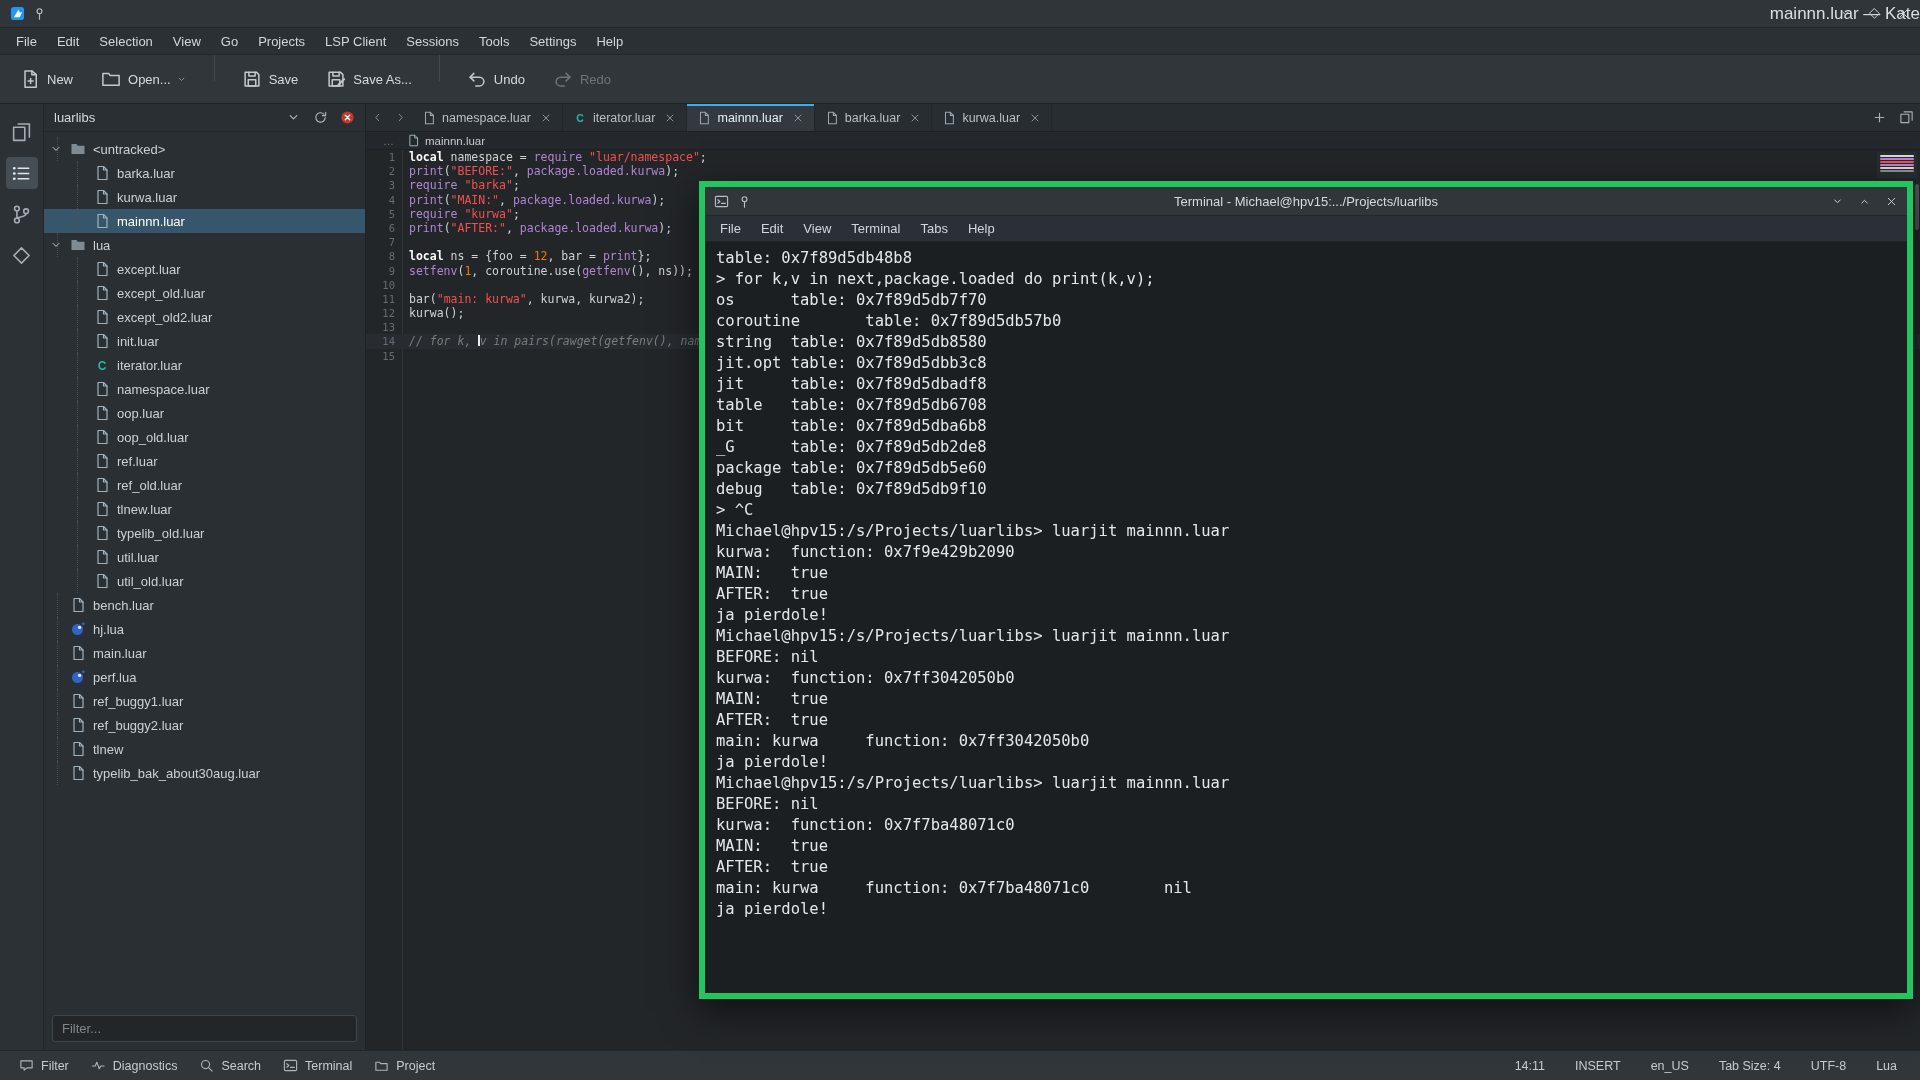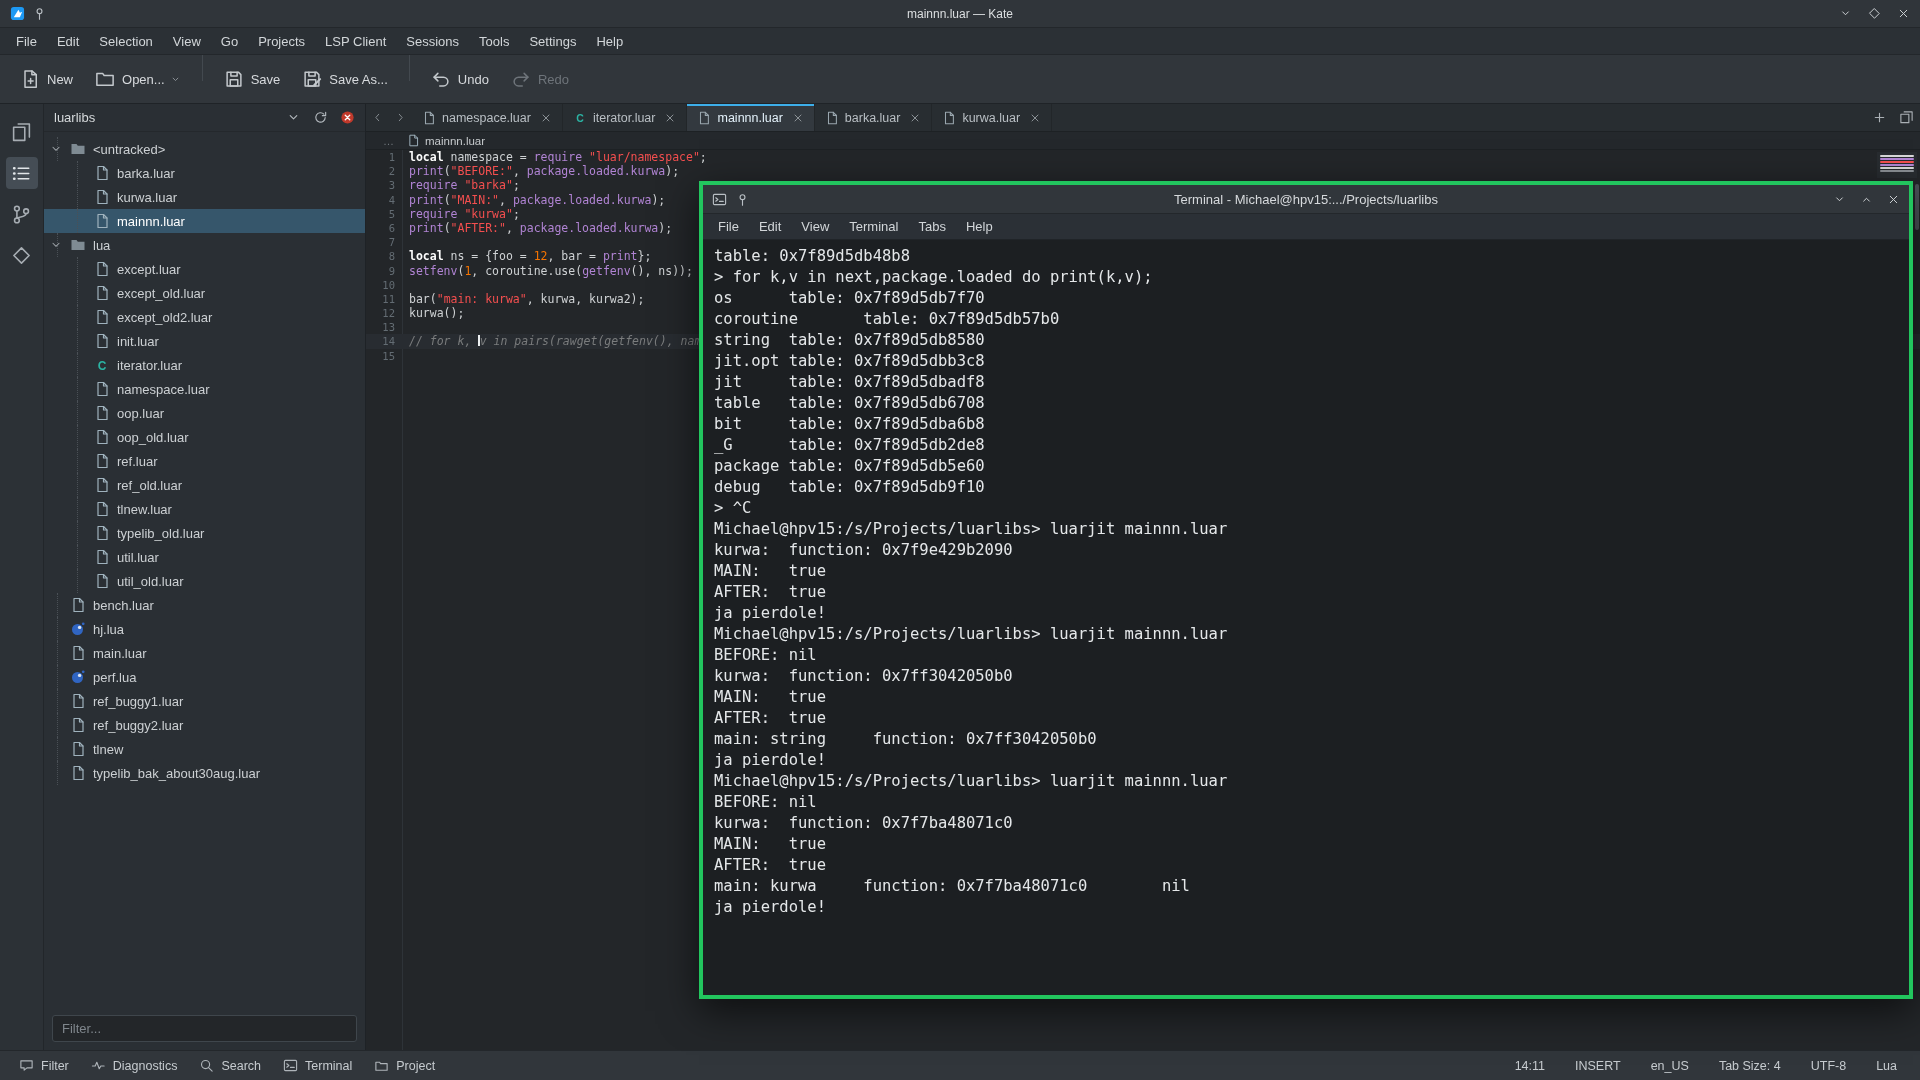--- a/index.html
+++ b/index.html
@@ -9,30 +9,30 @@
   *{margin:0;padding:0;box-sizing:border-box}
   html,body{width:1920px;height:1080px;overflow:hidden;background:#1b1e20;
     font-family:"Liberation Sans",sans-serif;-webkit-font-smoothing:antialiased}
   .app{position:relative;width:1920px;height:1080px;display:flex;flex-direction:column;background:#2a2e32;color:#d7dadd}
   .icon{display:inline-flex;width:16px;height:16px;flex:none;align-items:center;justify-content:center}
   .icon svg{width:100%;height:100%;display:block}
 
   
   .titlebar{height:28px;background:#30353a;display:flex;align-items:center;padding:0 10px;border-bottom:1px solid #23272b;position:relative}
   .ti{width:15px;height:15px;margin-right:7px;color:#b9bfc4}
-  .tb-title{position:absolute;left:0;right:0;text-align:center;font-size:12px;color:#dcdfe1;pointer-events:none}
+  .tb-title{position:absolute;left:0;right:0;text-align:right;font-size:17px;color:#dcdfe1;pointer-events:none}
   .winbtns{margin-left:auto;display:flex;gap:16px;z-index:1}
   .wb{width:13px;height:13px;color:#cfd3d6}
 
   
   .menubar{height:27px;background:#2b3035;display:flex;align-items:center;padding:0 6px;font-size:13px;border-bottom:1px solid #23272b}
   .menu-item{padding:3px 10px;color:#d2d6d9;border-radius:3px}
 
   
-  .toolbar{height:49px;background:#31363b;display:flex;padding:0 10px;gap:2px;border-bottom:1px solid #1f2327}
+  .toolbar{height:49px;background:#31363b;display:flex;padding:0 10px;gap:8px;border-bottom:1px solid #1f2327}
   .tool-btn{display:flex;align-items:center;gap:7px;padding:7px 10px;font-size:13px;color:#d7dadd;border-radius:4px}
   .tool-btn .icon{width:20px;height:20px;color:#c3c8cc}
   .tool-btn.disabled,.tool-btn.disabled .icon{color:#6e747a}
   .tool-btn .caret-sm{width:11px;height:11px;margin-left:-2px;color:#9aa0a5}
   .tool-sep{width:1px;height:26px;background:#43494f;margin:0 9px}
 
   
   .main{flex:1;display:flex;min-height:0;position:relative}
   .iconstrip{width:44px;background:#2c3136;border-right:1px solid #22262a;display:flex;flex-direction:column;align-items:center;padding-top:12px;gap:9px}
   .strip-btn{width:32px;height:32px;display:flex;align-items:center;justify-content:center;border-radius:4px;color:#a7adb3}
@@ -85,21 +85,21 @@
   .tok-fn{color:var(--fn)}
   .tok-str{color:var(--str)}
   .tok-num{color:var(--num)}
   .tok-cm{color:var(--cm);font-style:italic}
   .caret{display:inline-block;width:1.5px;height:11px;background:#eceff1;vertical-align:-1px}
   .minimap{position:absolute;top:2px;right:3px;width:40px;height:26px;background:#282c30;padding:2px;z-index:2}
   .minimap i{display:block;height:2px;margin:1px 1px;border-radius:1px}
   .vthumb{position:absolute;right:1px;top:34px;width:4px;height:46px;background:#4d545a;border-radius:2px;z-index:2}
 
   
-  .term{position:absolute;left:699px;top:77px;width:1214px;height:818px;background:#1c1f22;border:4px solid #22c55e;box-shadow:0 12px 36px rgba(0,0,0,.6);display:flex;flex-direction:column;z-index:5}
+  .term{position:absolute;left:699px;top:77px;width:1214px;height:818px;background:#1c1f22;border:6px solid #22c55e;box-shadow:0 12px 36px rgba(0,0,0,.6);display:flex;flex-direction:column;z-index:5}
   .term-titlebar{height:29px;background:#31363b;display:flex;align-items:center;padding:0 9px;border-bottom:1px solid #23272b;position:relative;flex:none}
   .tt{width:15px;height:15px;margin-right:8px;color:#b9bfc4}
   .term-title{position:absolute;left:0;right:0;text-align:center;font-size:13px;color:#d6d9dc;pointer-events:none}
   .term-ctrls{margin-left:auto;display:flex;gap:14px;z-index:1}
   .term-menubar{height:26px;background:#2b3036;display:flex;align-items:center;font-size:13px;color:#d2d6d9;border-bottom:1px solid #202428;padding:0 5px;flex:none}
   .term-body{flex:1;padding:6px 11px;font-family:"DejaVu Sans Mono",monospace;font-size:15.5px;line-height:21px;color:#e4e7e9;overflow:hidden}
   .tline{white-space:pre;height:21px}
   .block-cursor{display:inline-block;width:9px;height:17px;background:#c2c6c9;vertical-align:-3px}
 
   
@@ -794,21 +794,21 @@
           <div class="tline">Michael@hpv15:/s/Projects/luarlibs&gt; luarjit mainnn.luar</div>
           <div class="tline">kurwa:  function: 0x7f9e429b2090</div>
           <div class="tline">MAIN:   true</div>
           <div class="tline">AFTER:  true</div>
           <div class="tline">ja pierdole!</div>
           <div class="tline">Michael@hpv15:/s/Projects/luarlibs&gt; luarjit mainnn.luar</div>
           <div class="tline">BEFORE: nil</div>
           <div class="tline">kurwa:  function: 0x7ff3042050b0</div>
           <div class="tline">MAIN:   true</div>
           <div class="tline">AFTER:  true</div>
-          <div class="tline">main: string     function: 0x7ff3042050b0</div>
+          <div class="tline">main: kurwa     function: 0x7ff3042050b0</div>
           <div class="tline">ja pierdole!</div>
           <div class="tline">Michael@hpv15:/s/Projects/luarlibs&gt; luarjit mainnn.luar</div>
           <div class="tline">BEFORE: nil</div>
           <div class="tline">kurwa:  function: 0x7f7ba48071c0</div>
           <div class="tline">MAIN:   true</div>
           <div class="tline">AFTER:  true</div>
           <div class="tline">main: kurwa     function: 0x7f7ba48071c0        nil</div>
           <div class="tline">ja pierdole!</div>
         </div>
     </div>

